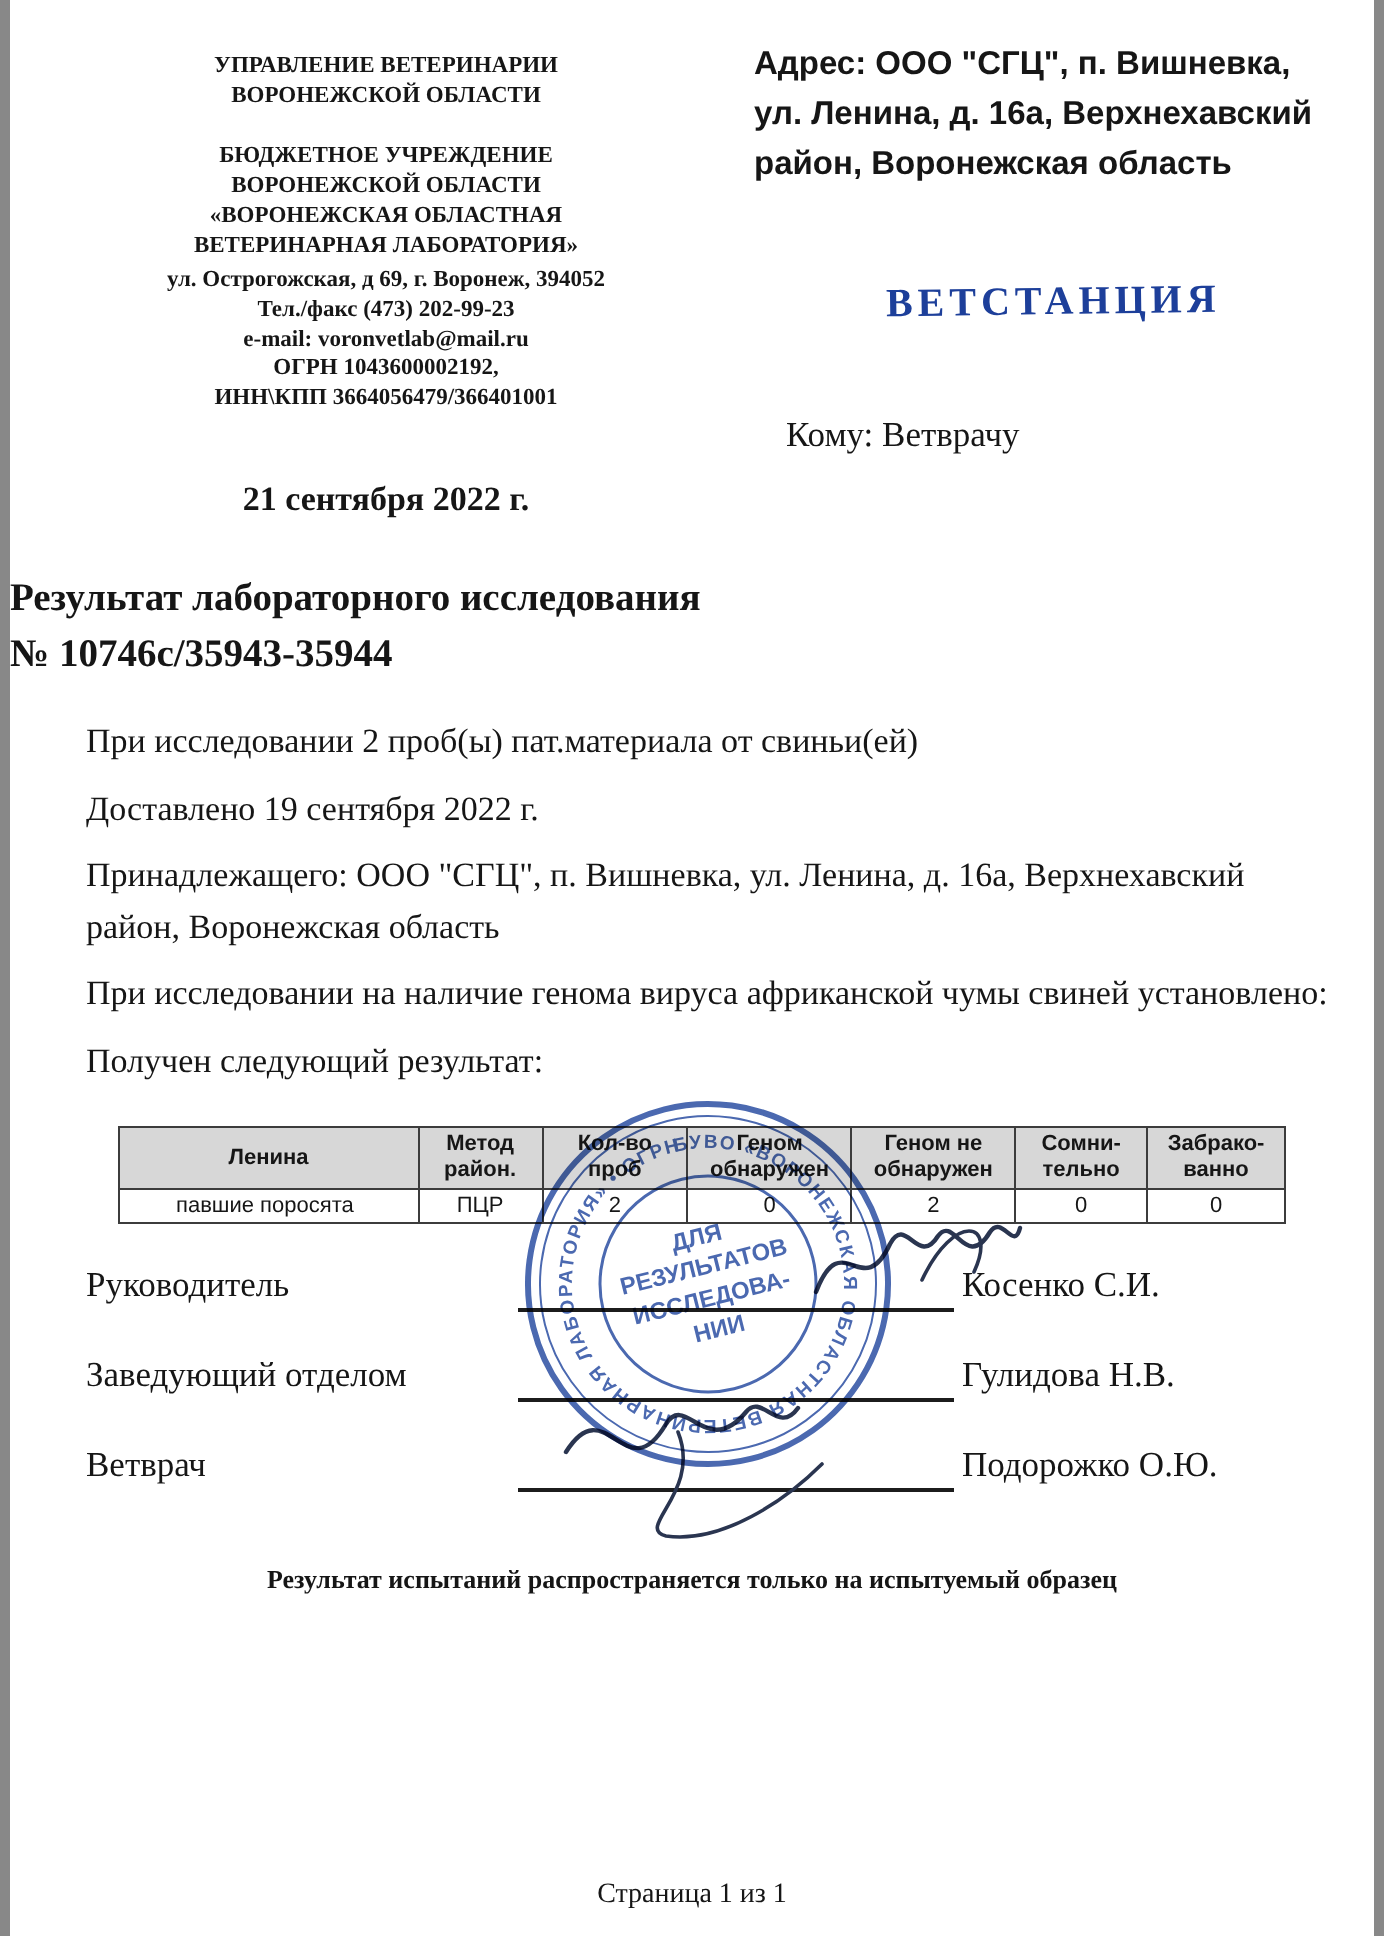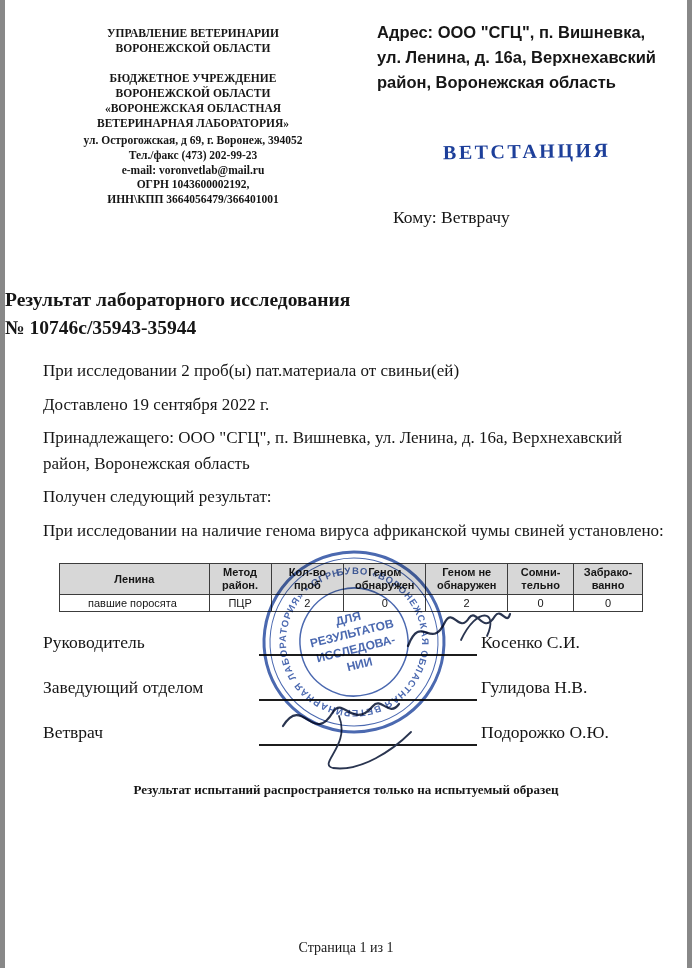--- a/index.html
+++ b/index.html
@@ -119,38 +119,39 @@
     <div class="lh-org pre">БЮДЖЕТНОЕ УЧРЕЖДЕНИЕ
 ВОРОНЕЖСКОЙ ОБЛАСТИ
 «ВОРОНЕЖСКАЯ ОБЛАСТНАЯ
 ВЕТЕРИНАРНАЯ ЛАБОРАТОРИЯ»</div>
     <div class="lh-contacts pre">ул. Острогожская, д 69, г. Воронеж, 394052
 Тел./факс  (473) 202-99-23
 e-mail:  voronvetlab@mail.ru
 ОГРН 1043600002192,
 ИНН\КПП 3664056479/366401001</div>
   </div>
+  <div class="lh-date">21 сентября 2022 г.</div>
 
   <div class="rc-address pre">Адрес: ООО "СГЦ", п. Вишневка,
 ул. Ленина, д. 16а, Верхнехавский
 район, Воронежская область</div>
   <div class="vetstation">ВЕТСТАНЦИЯ</div>
   <div class="rc-to">Кому: Ветврачу</div>
 
   <div class="doc-title">
     <div>Результат лабораторного исследования</div>
     <div>№ 10746с/35943-35944</div>
   </div>
 
   <div class="body-text">
     <p>При исследовании 2 проб(ы) пат.материала от свиньи(ей)</p>
     <p>Доставлено 19 сентября 2022 г.</p>
     <p>Принадлежащего: ООО "СГЦ", п. Вишневка, ул. Ленина, д. 16а, Верхнехавский район, Воронежская область</p>
+    <p>При исследовании на наличие генома вируса африканской чумы свиней установлено:</p>
     <p>Получен следующий результат:</p>
-    <p>При исследовании на наличие генома вируса африканской чумы свиней установлено:</p>
   </div>
 
   <table class="results-table">
     <colgroup>
       <col style="width:150px">
         <col style="width:62px">
         <col style="width:73px">
       <col style="width:82px">
         <col style="width:82px">
         <col style="width:66px">

